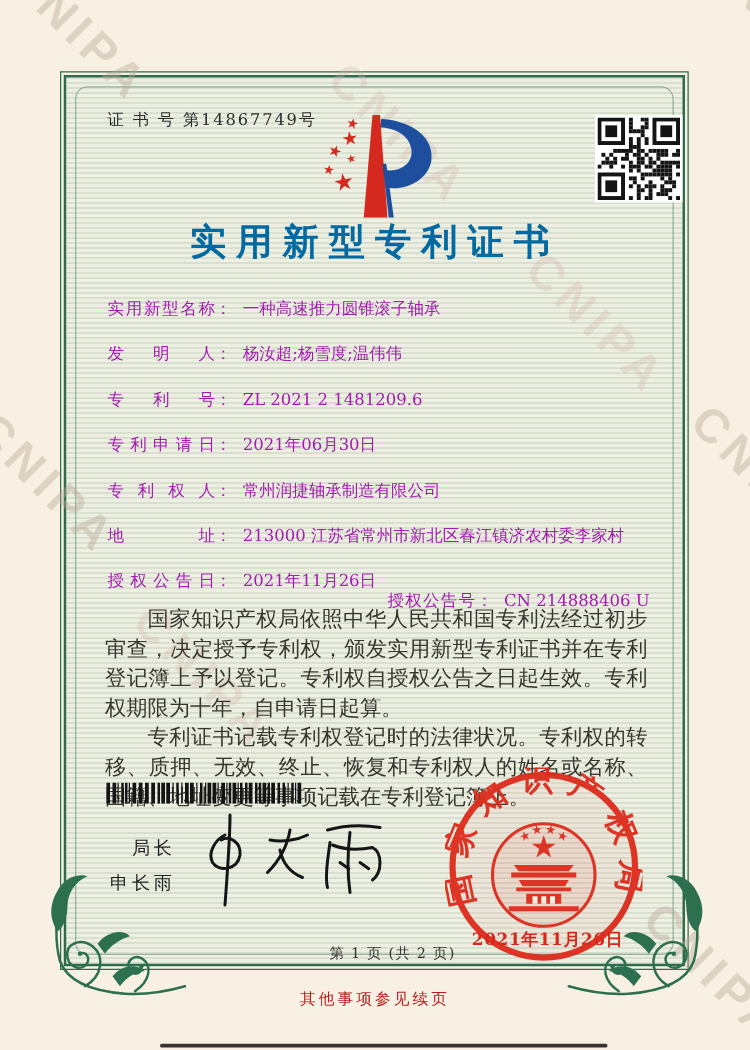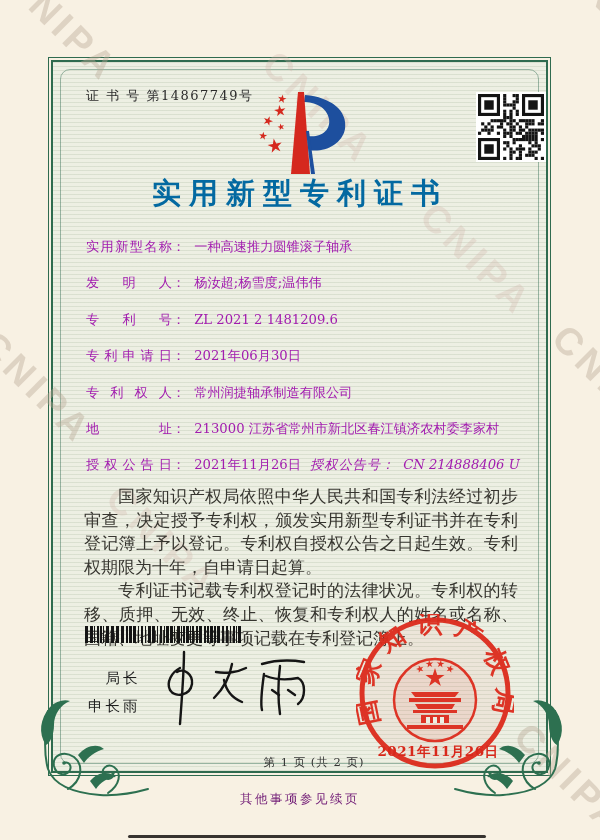--- a/index.html
+++ b/index.html
@@ -20,37 +20,37 @@
   
   .certno{position:absolute;left:86px;top:87px;font-size:13px;letter-spacing:1.5px;color:#2b2b2b;z-index:2;}
   .logo{position:absolute;left:251px;top:89px;z-index:2;}
   .qr{position:absolute;left:476px;top:92px;width:70px;height:70px;background:#fff;padding:2px;box-sizing:border-box;z-index:2;}
   .title{position:absolute;left:0;width:100%;top:174px;text-align:center;font-size:29px;
          font-weight:700;letter-spacing:8px;color:#0369a1;z-index:2;}
   .fields{position:absolute;left:86px;top:238px;width:440px;z-index:2;}
   .frow{height:36.4px;font-size:13.2px;color:#a21caf;position:relative;}
   .flabel{display:inline-block;width:86px;text-align:justify;text-align-last:justify;vertical-align:top;}
   .fcolon{display:inline-block;margin-right:9px;}
-  .fpair-right{position:absolute;left:224px;top:0;font-style:italic;}
+  .fpair-right{position:absolute;left:224px;top:16px;}
   .fpair-right .flabel{width:auto;text-align-last:auto;letter-spacing:1px;}
   .paras{position:absolute;left:84px;top:485px;width:434px;font-size:17px;line-height:23.6px;
          color:#36352f;text-align:justify;z-index:2;}
   .paras p{margin:0;text-indent:2em;}
   .barcode{position:absolute;left:85px;top:626px;z-index:2;}
   .director{position:absolute;left:88px;top:669px;z-index:2;font-family:"Liberation Sans","DejaVu Sans",sans-serif;
             font-size:14.5px;letter-spacing:3px;color:#1f1f1f;font-weight:500;}
   .director div{margin-bottom:9px;text-align:right;}
   .sig{position:absolute;left:150px;top:646px;z-index:3;}
   .seal{position:absolute;left:356px;top:614px;z-index:3;opacity:.95;}
   .seal-date{position:absolute;left:362px;top:743px;width:152px;text-align:center;color:#d8281b;
              font-size:13.5px;font-weight:700;letter-spacing:.5px;z-index:4;}
   .pageinfo{position:absolute;left:14px;width:100%;top:755px;text-align:center;font-size:11.5px;
             color:#333;letter-spacing:1px;z-index:2;}
   .footnote{position:absolute;left:0;width:100%;top:791px;text-align:center;font-size:12.5px;
-            letter-spacing:2.5px;color:#701a75;z-index:2;}
+            letter-spacing:2.5px;color:#b91c1c;z-index:2;}
   .fl{position:absolute;z-index:3;}
   .fl.bl{left:30px;top:693px;}
   .fl.br{left:443px;top:693px;transform:scaleX(-1);}
   .edge-shadow{position:absolute;left:128px;top:835px;width:358px;height:3px;background:#15120f;
                opacity:.85;border-radius:2px;z-index:5;}
 </style>
 </head>
 <body>
 
 <svg width="0" height="0" style="position:absolute">

